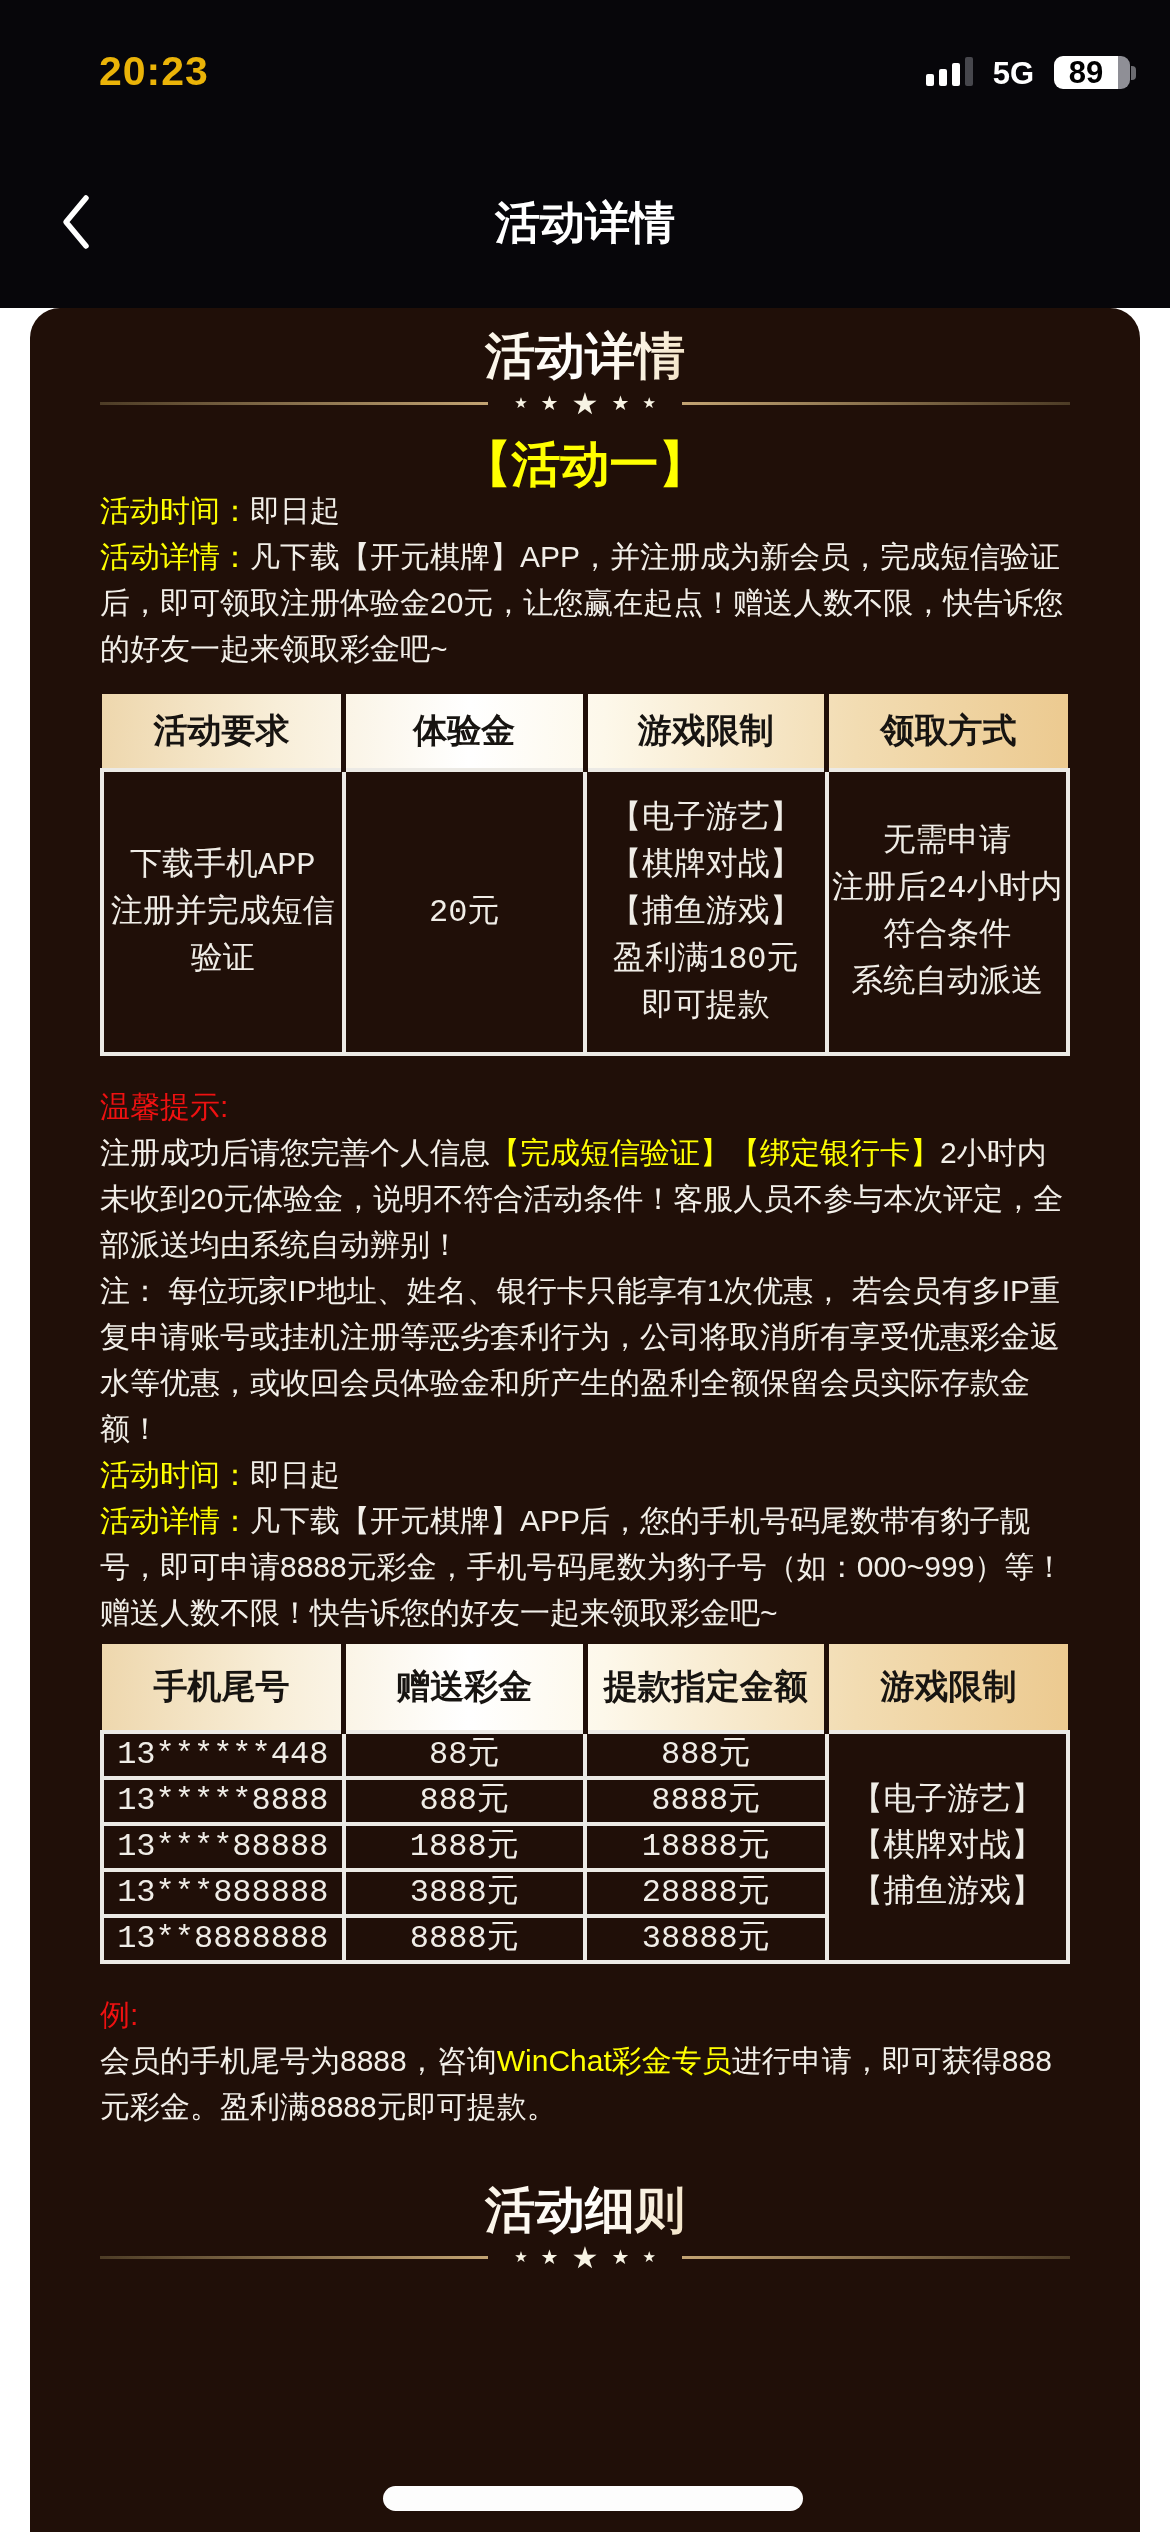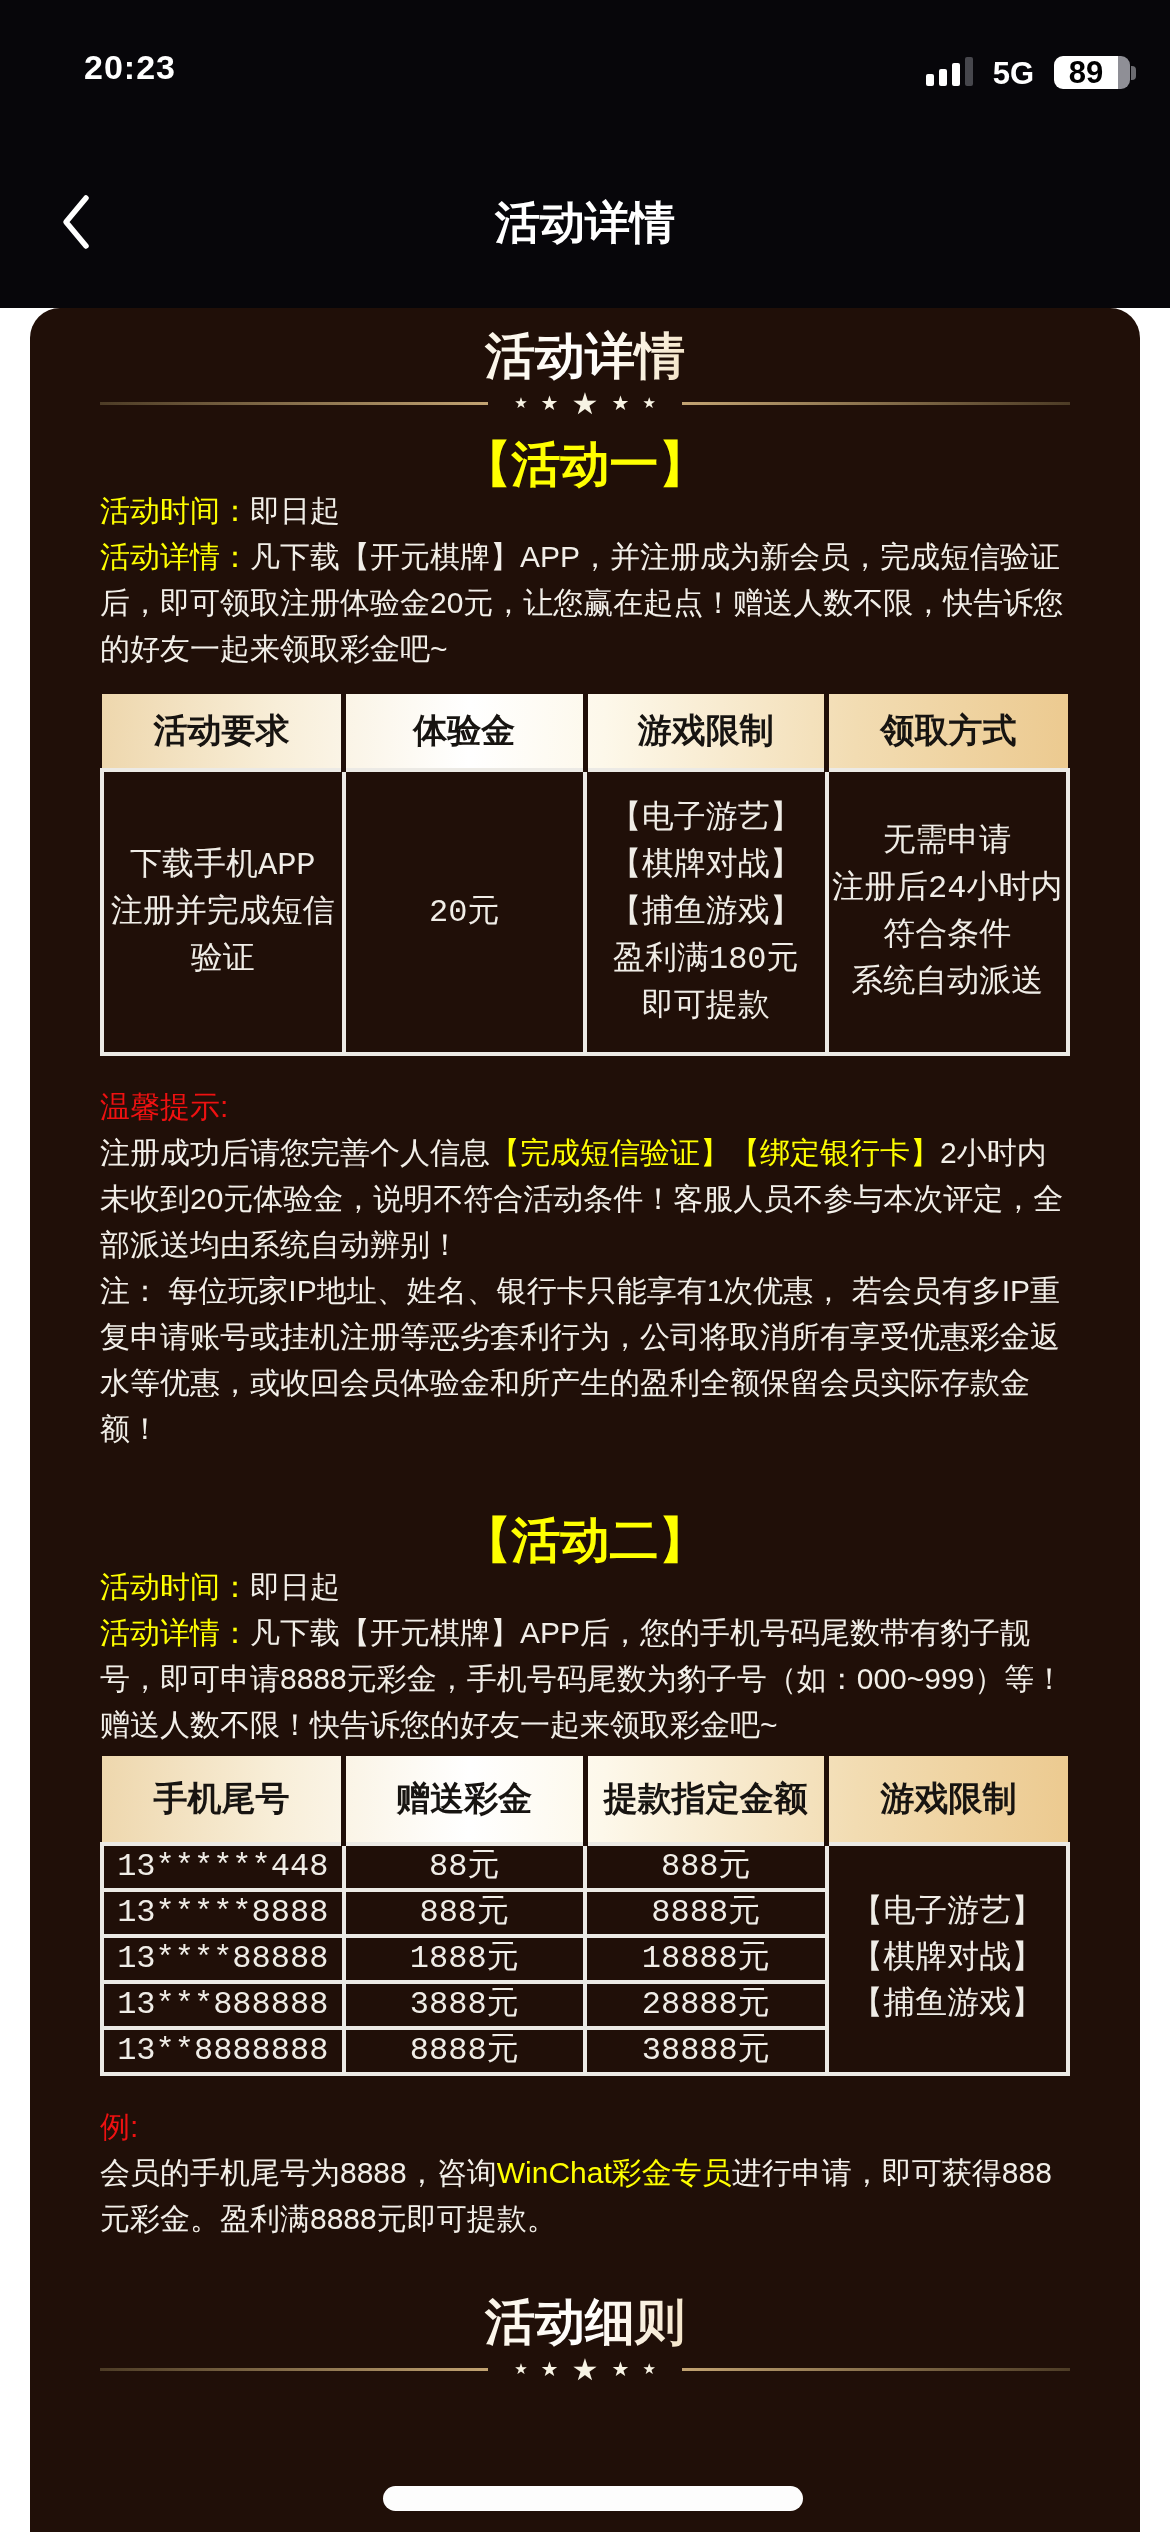--- a/index.html
+++ b/index.html
@@ -1,21 +1,21 @@
 <!DOCTYPE html>
 <html><head>
 <meta charset="utf-8">
 <style>
   html,body{margin:0;padding:0;background:#000;}
   .screen{position:relative;width:1170px;height:2532px;overflow:hidden;background:#07060a;
           font-family:"Liberation Sans","DejaVu Sans",sans-serif;}
   
   .page-bg{position:absolute;left:0;top:308px;width:1170px;height:2224px;background:#ffffff;}
   
-  .status-time{position:absolute;left:84px;top:48px;font-size:34px;font-weight:700;color:#ffffff;letter-spacing:1px;}
+  .status-time{position:absolute;left:99px;top:48px;font-size:41px;font-weight:700;color:#eab308;letter-spacing:1px;}
   .status-right{position:absolute;right:34px;top:56px;display:flex;align-items:flex-start;gap:20px;}
   .sig{display:flex;align-items:flex-end;gap:5px;height:30px;}
   .sig i{display:block;width:8px;border-radius:2px;background:#fff;}
   .sig .s1{height:12px}.sig .s2{height:17px}.sig .s3{height:23px}
   .sig .s4{height:29px;background:#46464c;}
   .net{font-size:31px;font-weight:600;color:#fff;}
   .batt{display:flex;align-items:center;}
   .batt .bbody{width:64px;height:33px;background:#fff;border-radius:9px 0 0 9px;color:#000;
                font-size:31px;font-weight:700;display:flex;align-items:center;justify-content:center;}
   .batt .bempty{width:12px;height:33px;background:#8f8f96;border-radius:0 9px 9px 0;}
@@ -150,21 +150,20 @@
     </table>
 
     <div class="notice">
       <p class="para red">温馨提示:</p>
       <p class="para">
         <span>注册成功后请您完善个人信息</span><span class="hl">【完成短信验证】【绑定银行卡】</span><span>2小时内未收到20元体验金，说明不符合活动条件！客服人员不参与本次评定，全部派送均由系统自动辨别！</span>
       </p>
       <p class="para">注： 每位玩家IP地址、姓名、银行卡只能享有1次优惠， 若会员有多IP重复申请账号或挂机注册等恶劣套利行为，公司将取消所有享受优惠彩金返水等优惠，或收回会员体验金和所产生的盈利全额保留会员实际存款金额！</p>
     </div>
 
-    <h3 class="sec-heading gap-lg">【活动二】</h3>
     <div class="pblock">
       <p class="para">
         <span class="hl">活动时间：</span><span>即日起</span>
       </p>
       <p class="para">
         <span class="hl">活动详情：</span><span>凡下载【开元棋牌】APP后，您的手机号码尾数带有豹子靓号，即可申请8888元彩金，手机号码尾数为豹子号（如：000~999）等！赠送人数不限！快告诉您的好友一起来领取彩金吧~</span>
       </p>
     </div>
 
     <table class="t2" style="margin-top:8px;">

